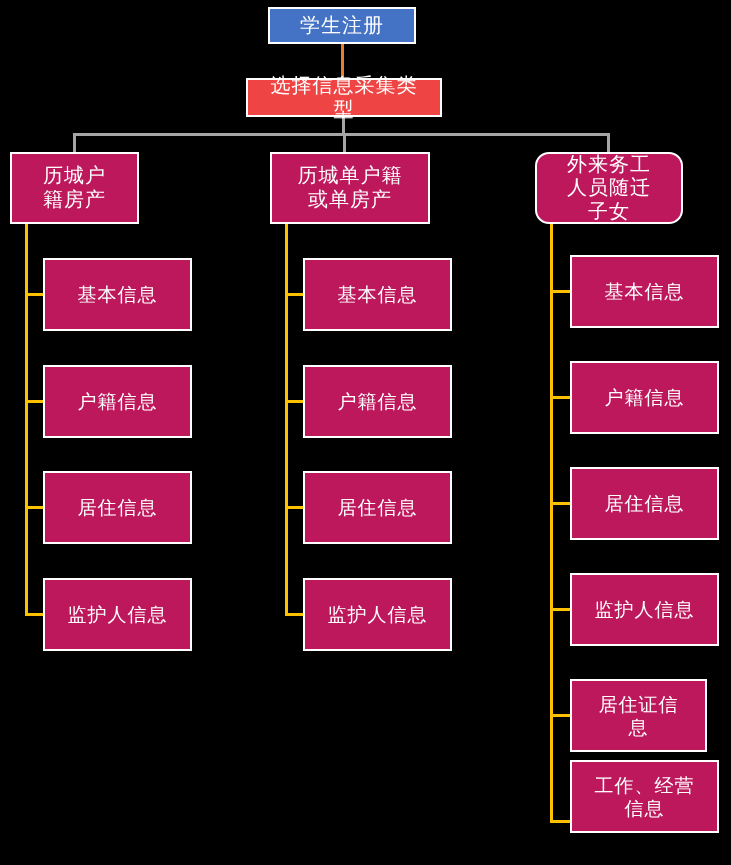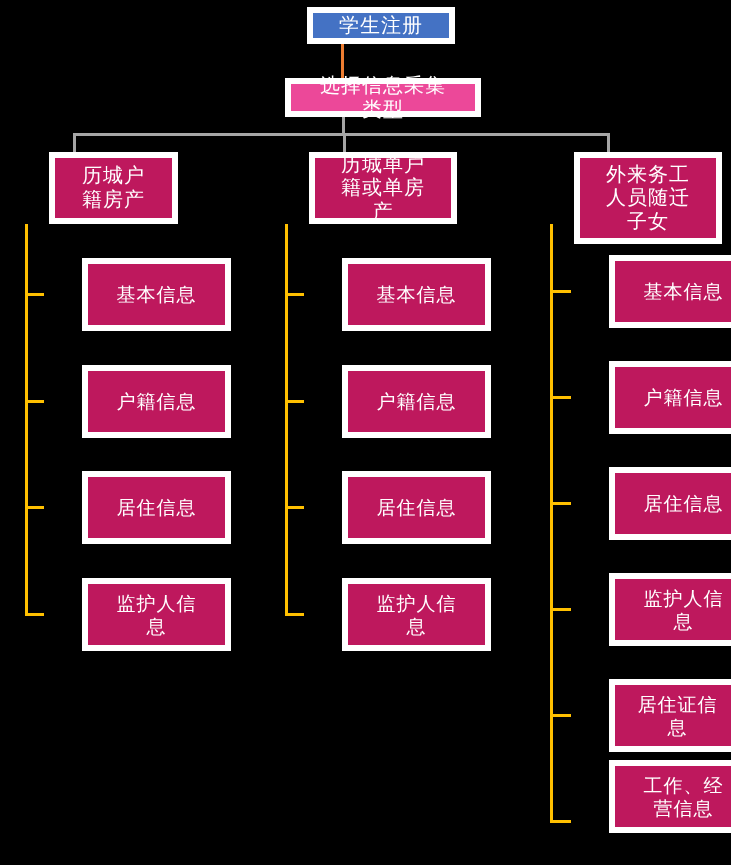--- a/index.html
+++ b/index.html
@@ -13,37 +13,36 @@
   #canvas {
     position: relative;
     width: 731px;
     height: 865px;
     background: #000000;
     overflow: hidden;
   }
   .node {
     position: absolute;
     box-sizing: border-box;
-    border: 6px solid #ffffff;
+    border: 2px solid #ffffff;
     color: #ffffff;
     display: flex;
     align-items: center;
     justify-content: center;
     text-align: center;
     line-height: 1.18;
     letter-spacing: 1px;
     padding: 0 22px;
-    margin-left: 39px;
   }
   .node-root {
     background: #4472c4;
     font-size: 20px;
   }
   .node-choice {
-    background: #ec4899;
+    background: #ef4444;
     font-size: 20px;
     text-align: center;
   }
   .node-category {
     background: #be185d;
     font-size: 20px;
   }
   .node-field {
     background: #be185d;
     font-size: 19px;
@@ -86,22 +85,22 @@
   <div class="conn conn-amber" style="left:550px; top:502px; width:21px; height:3px;"></div>
   <div class="conn conn-amber" style="left:550px; top:608px; width:21px; height:3px;"></div>
   <div class="conn conn-amber" style="left:550px; top:714px; width:21px; height:3px;"></div>
   <div class="conn conn-amber" style="left:550px; top:820px; width:21px; height:3px;"></div>
 
   <div class="node node-root" style="left:268px; top:7px; width:148px; height:37px;">学生注册</div>
 
   <div class="node node-choice" style="left:246px; top:78px; width:196px; height:39px;">选择信息采集类型</div>
 
   <div class="node node-category" style="left:10px; top:152px; width:129px; height:72px;">历城户籍房产</div>
-  <div class="node node-category" style="left:270px; top:152px; width:148px; height:72px;">历城单户籍或单房产</div>
-  <div class="node node-category" style="left:535px; top:152px; width:148px; height:92px;">外来务工人员随迁子女</div>
+  <div class="node node-category" style="left:270px; top:152px; width:160px; height:72px;">历城单户籍或单房产</div>
+  <div class="node node-category" style="left:535px; top:152px; width:148px; height:72px;border-radius:14px;">外来务工人员随迁子女</div>
 
   <div class="node node-field" style="left:43px; top:258px; width:149px; height:73px;">基本信息</div>
   <div class="node node-field" style="left:43px; top:365px; width:149px; height:73px;">户籍信息</div>
   <div class="node node-field" style="left:43px; top:471px; width:149px; height:73px;">居住信息</div>
   <div class="node node-field" style="left:43px; top:578px; width:149px; height:73px;">监护人信息</div>
 
   <div class="node node-field" style="left:303px; top:258px; width:149px; height:73px;">基本信息</div>
   <div class="node node-field" style="left:303px; top:365px; width:149px; height:73px;">户籍信息</div>
   <div class="node node-field" style="left:303px; top:471px; width:149px; height:73px;">居住信息</div>
   <div class="node node-field" style="left:303px; top:578px; width:149px; height:73px;">监护人信息</div>

